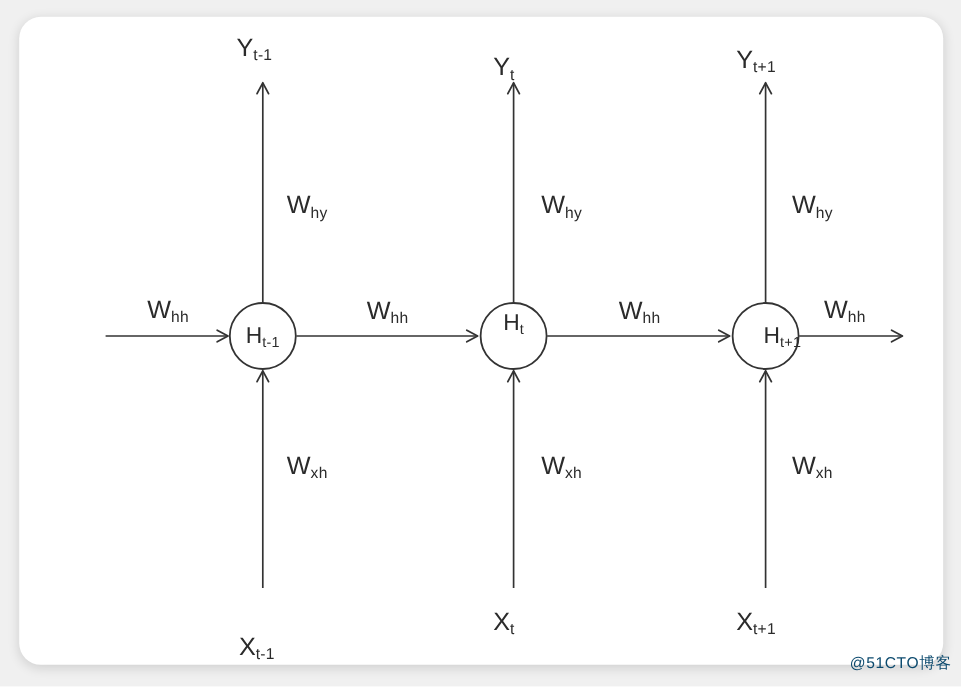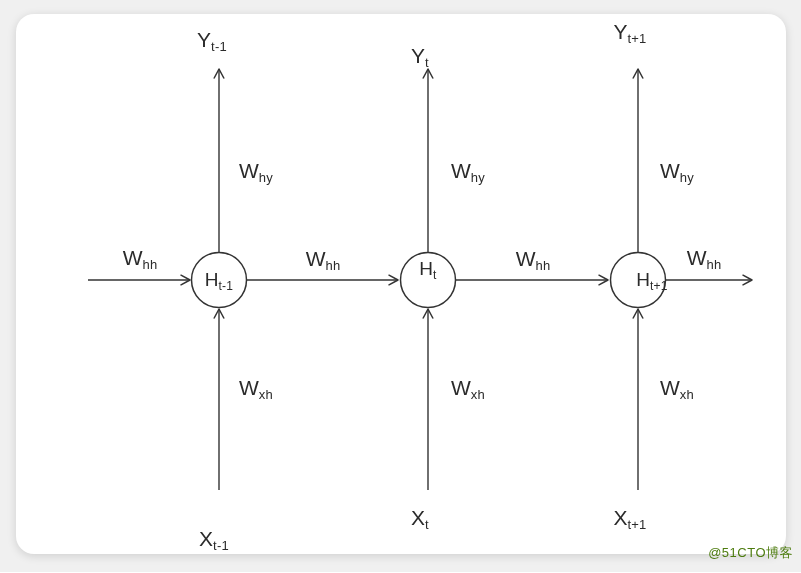--- a/index.html
+++ b/index.html
@@ -48,21 +48,21 @@
     text-align: right;
   }
   .lbl.node-lbl .sub {
     font-size: 12px;
   }
   .watermark {
     position: absolute;
     right: 8px;
     top: 544px;
     font-size: 13px;
-    color: #4d7c0f;
+    color: #0c4a6e;
     letter-spacing: 0.5px;
   }
 </style>
 </head>
 <body>
 
 <div class="stage">
 
   <div class="card"></div>
 
@@ -91,21 +91,21 @@
 
     <g stroke="#333333" stroke-width="1.5" fill="#ffffff">
       <circle cx="219" cy="280" r="27.5"></circle>
       <circle cx="428" cy="280" r="27.5"></circle>
       <circle cx="638" cy="280" r="27.5"></circle>
     </g>
   </svg>
 
   <div class="lbl" style="left:212px; top:41px"><span>Y</span><span class="sub">t-1</span></div>
   <div class="lbl" style="left:420px; top:57px"><span>Y</span><span class="sub">t</span></div>
-  <div class="lbl" style="left:630px; top:33px"><span>Y</span><span class="sub">t+1</span></div>
+  <div class="lbl" style="left:630px; top:51px"><span>Y</span><span class="sub">t+1</span></div>
 
   <div class="lbl" style="left:256px; top:172px"><span>W</span><span class="sub">hy</span></div>
   <div class="lbl" style="left:468px; top:172px"><span>W</span><span class="sub">hy</span></div>
   <div class="lbl" style="left:677px; top:172px"><span>W</span><span class="sub">hy</span></div>
 
   <div class="lbl" style="left:140px; top:259px"><span>W</span><span class="sub">hh</span></div>
   <div class="lbl" style="left:323px; top:260px"><span>W</span><span class="sub">hh</span></div>
   <div class="lbl" style="left:533px; top:260px"><span>W</span><span class="sub">hh</span></div>
   <div class="lbl" style="left:704px; top:259px"><span>W</span><span class="sub">hh</span></div>
 

